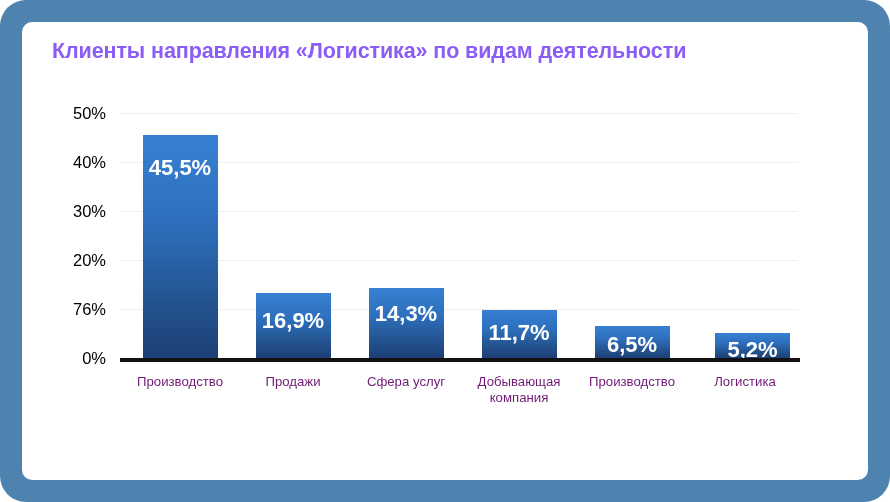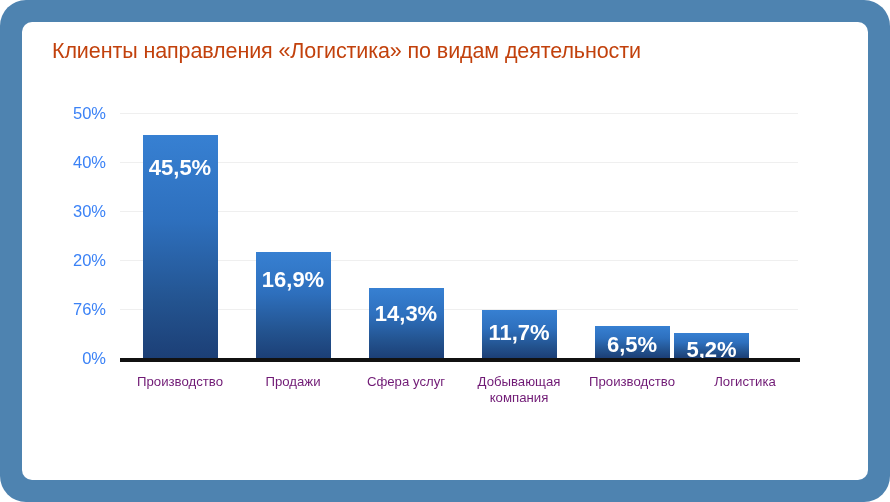--- a/index.html
+++ b/index.html
@@ -34,22 +34,22 @@
     box-sizing: border-box;
     overflow: hidden;
   }
 
   
   #title {
     position: absolute;
     left: 30px;
     top: 17px;
     font-size: 21.5px;
-    font-weight: normal;
-    color: #c2410c;
+    font-weight: bold;
+    color: #8b5cf6;
     letter-spacing: -0.1px;
     white-space: nowrap;
   }
 
   
   #plot {
     position: absolute;
     left: 98px;
     top: 91px;
     width: 678px;
@@ -73,21 +73,21 @@
     background: #111111;
   }
 
   
   .ytick {
     position: absolute;
     right: 100%;
     margin-right: 14px;
     transform: translateY(-50%);
     font-size: 16.5px;
-    color: #3b82f6;
+    color: #000000;
     white-space: nowrap;
   }
 
   
   .bar {
     position: absolute;
     bottom: 0;
     width: 75px;
     background: linear-gradient(to bottom, #3780D2 0%, #2E70BE 38%, #23538F 75%, #1C3F76 100%);
   }
@@ -135,33 +135,33 @@
           <div class="ytick" style="top: 196px;">76%</div>
           <div class="ytick" style="top: 147px;">20%</div>
           <div class="ytick" style="top: 98px;">30%</div>
           <div class="ytick" style="top: 49px;">40%</div>
           <div class="ytick" style="top: -2.84217e-14px;">50%</div>
         </div>
       <div id="bars">
           <div class="bar" style="left: 22.5px; height: 222.95px; background: linear-gradient(rgb(55, 128, 210) 0%, rgb(46, 112, 190) 38%, rgb(35, 83, 143) 75%, rgb(28, 63, 118) 100%);">
             <div class="bar-label" style="top: 20px;">45,5%</div>
           </div>
-          <div class="bar" style="left: 135.5px; height: 106px; background: linear-gradient(rgb(55, 128, 210) 0%, rgb(46, 112, 190) 38%, rgb(35, 83, 143) 75%, rgb(28, 63, 118) 100%);">
+          <div class="bar" style="left: 135.5px; height: 65px; background: linear-gradient(rgb(55, 128, 210) 0%, rgb(46, 112, 190) 38%, rgb(35, 83, 143) 75%, rgb(28, 63, 118) 100%);">
             <div class="bar-label" style="top: 14.9058px;">16,9%</div>
           </div>
           <div class="bar" style="left: 248.5px; height: 70.07px; background: linear-gradient(rgb(55, 128, 210) 0%, rgb(46, 112, 190) 38%, rgb(35, 83, 143) 75%, rgb(28, 63, 118) 100%);">
             <div class="bar-label" style="top: 12.6126px;">14,3%</div>
           </div>
           <div class="bar" style="left: 361.5px; height: 48px; background: linear-gradient(rgb(55, 128, 210) 0%, rgb(46, 112, 190) 38%, rgb(35, 83, 143) 75%, rgb(28, 63, 118) 100%);">
             <div class="bar-label" style="top: 10.3194px;">11,7%</div>
           </div>
           <div class="bar" style="left: 474.5px; height: 31.85px; background: linear-gradient(rgb(55, 128, 210) 0%, rgb(46, 112, 190) 38%, rgb(35, 83, 143) 75%, rgb(28, 63, 118) 100%);">
             <div class="bar-label" style="top: 5.733px;">6,5%</div>
           </div>
-          <div class="bar" style="left: 554px; height: 25.48px; background: linear-gradient(rgb(55, 128, 210) 0%, rgb(46, 112, 190) 38%, rgb(35, 83, 143) 75%, rgb(28, 63, 118) 100%); text-decoration: underline;">
+          <div class="bar" style="left: 595px; height: 25.48px; background: linear-gradient(rgb(55, 128, 210) 0%, rgb(46, 112, 190) 38%, rgb(35, 83, 143) 75%, rgb(28, 63, 118) 100%); text-decoration: underline;">
             <div class="bar-label" style="top: 4.5864px;">5,2%</div>
           </div>
         </div>
     </div>
 
     <div id="baseline"></div>
 
     <div id="xlabels">
         <div class="xlabel" style="left: 94px;">Производство</div>
         <div class="xlabel" style="left: 207px; text-align: center;">Продажи</div>

